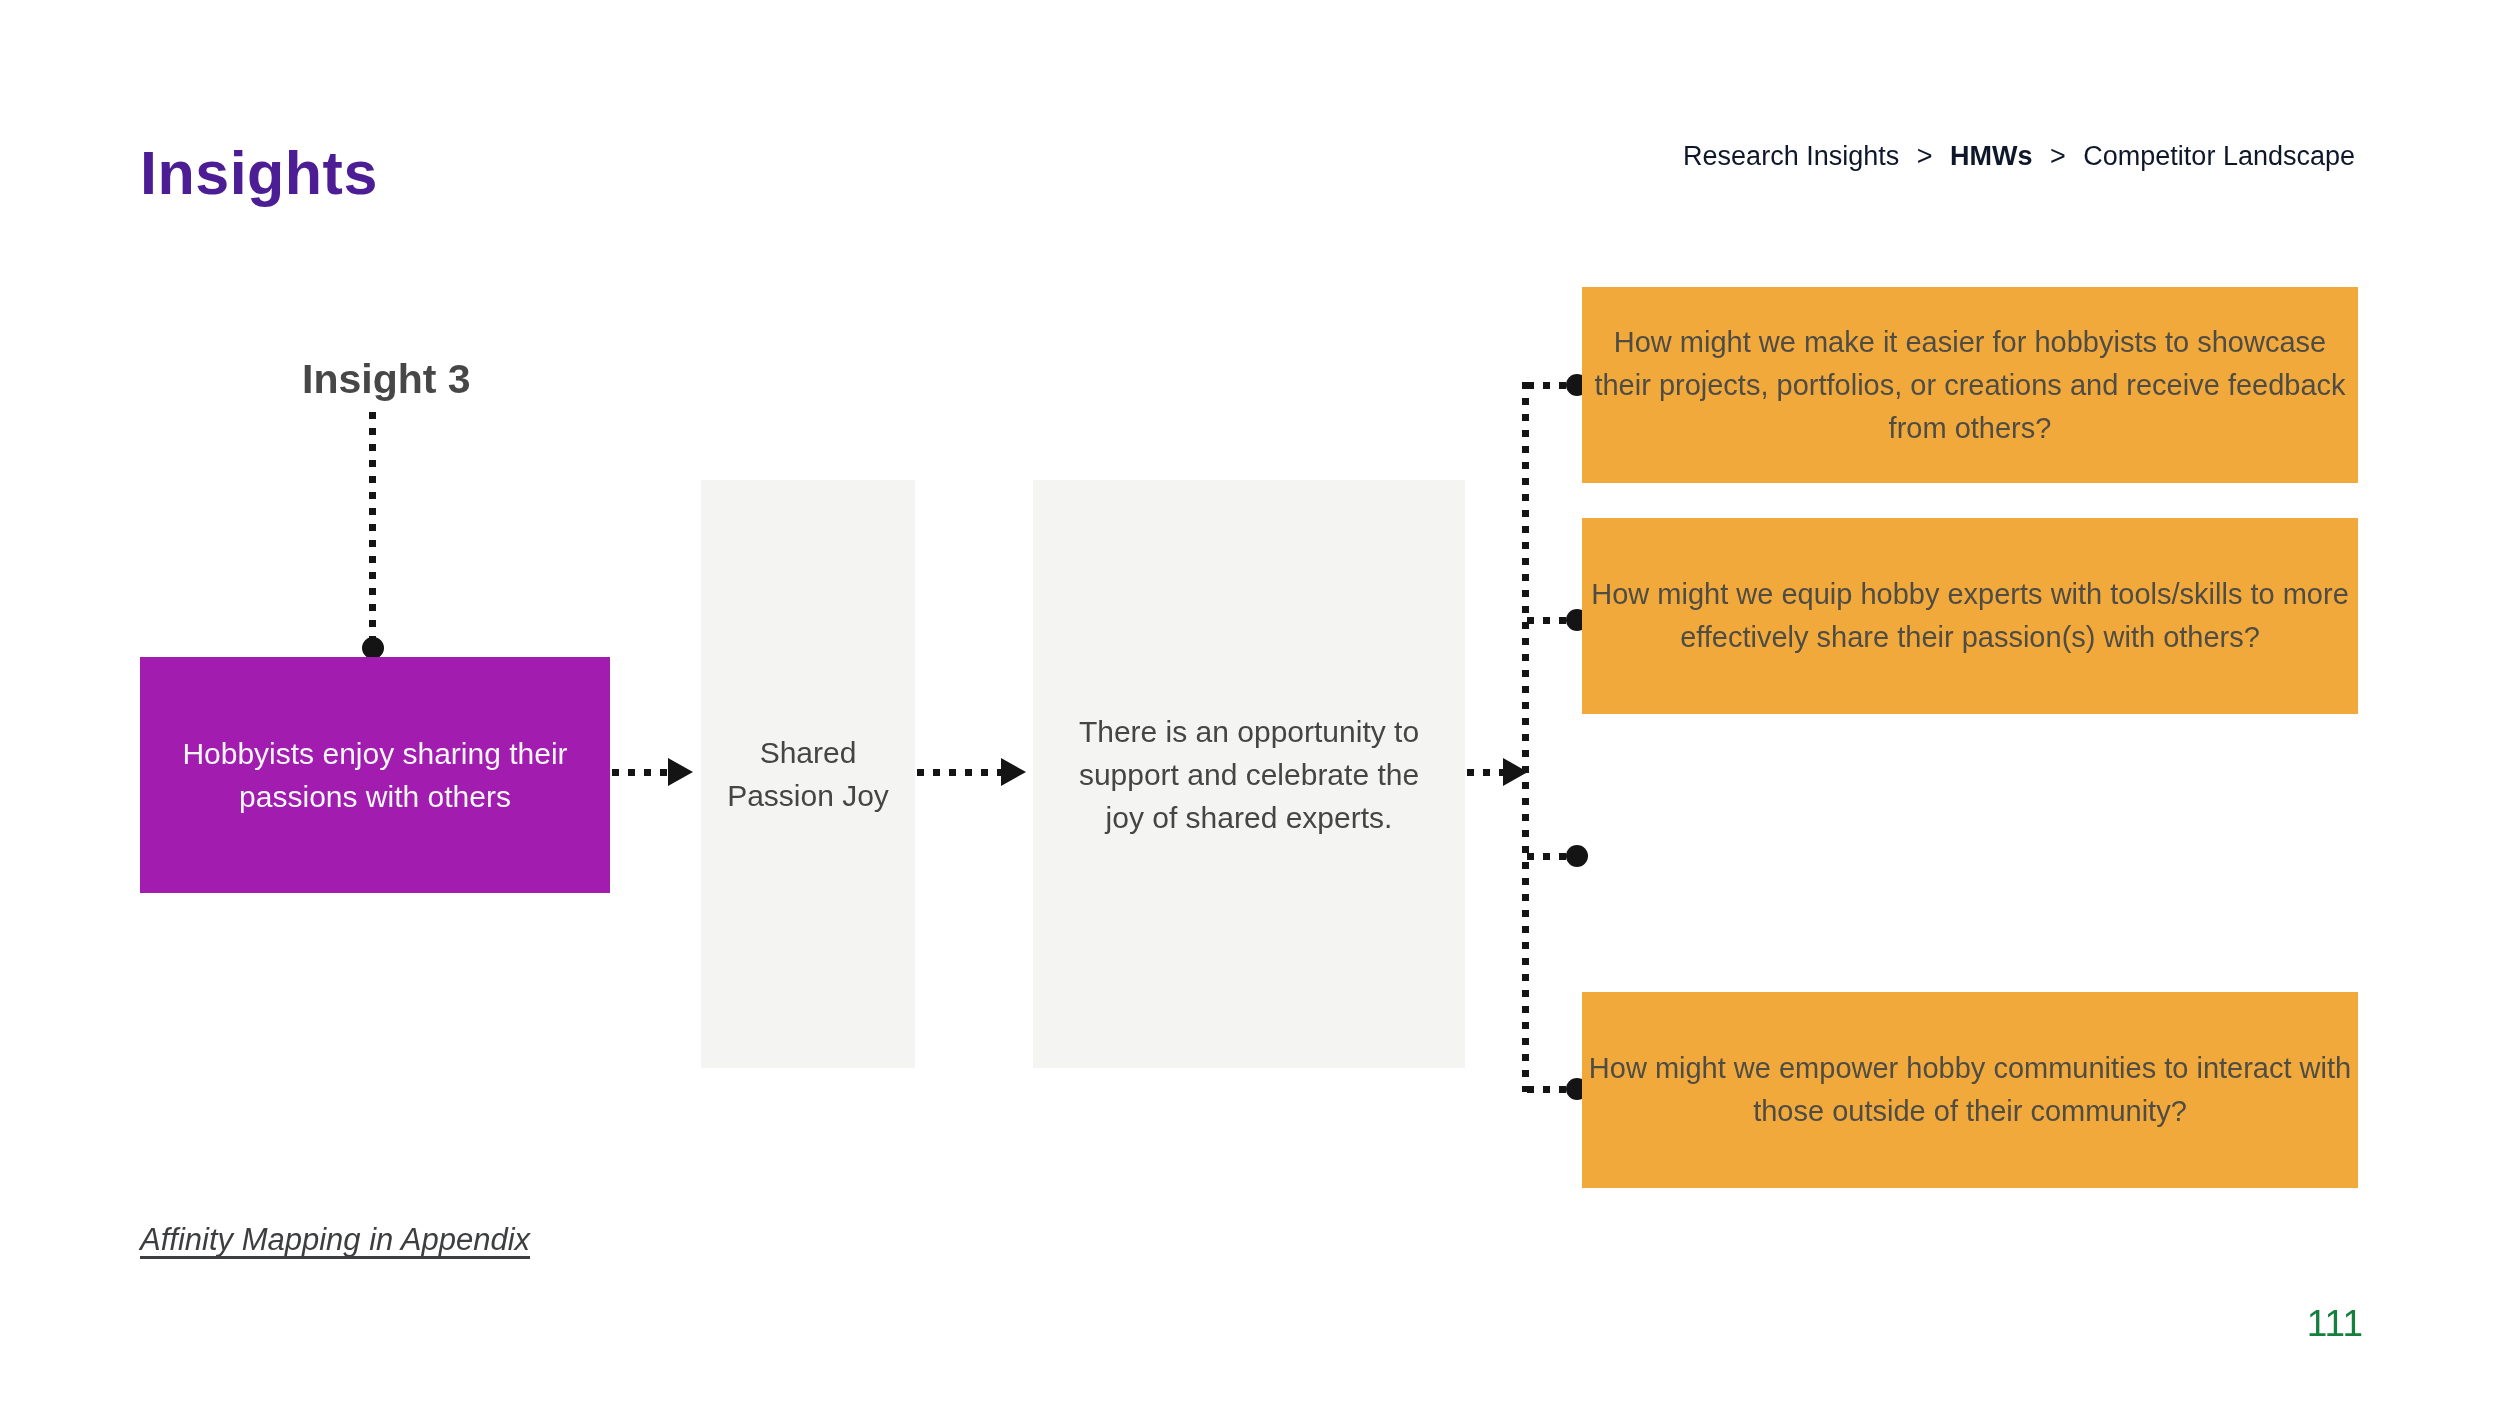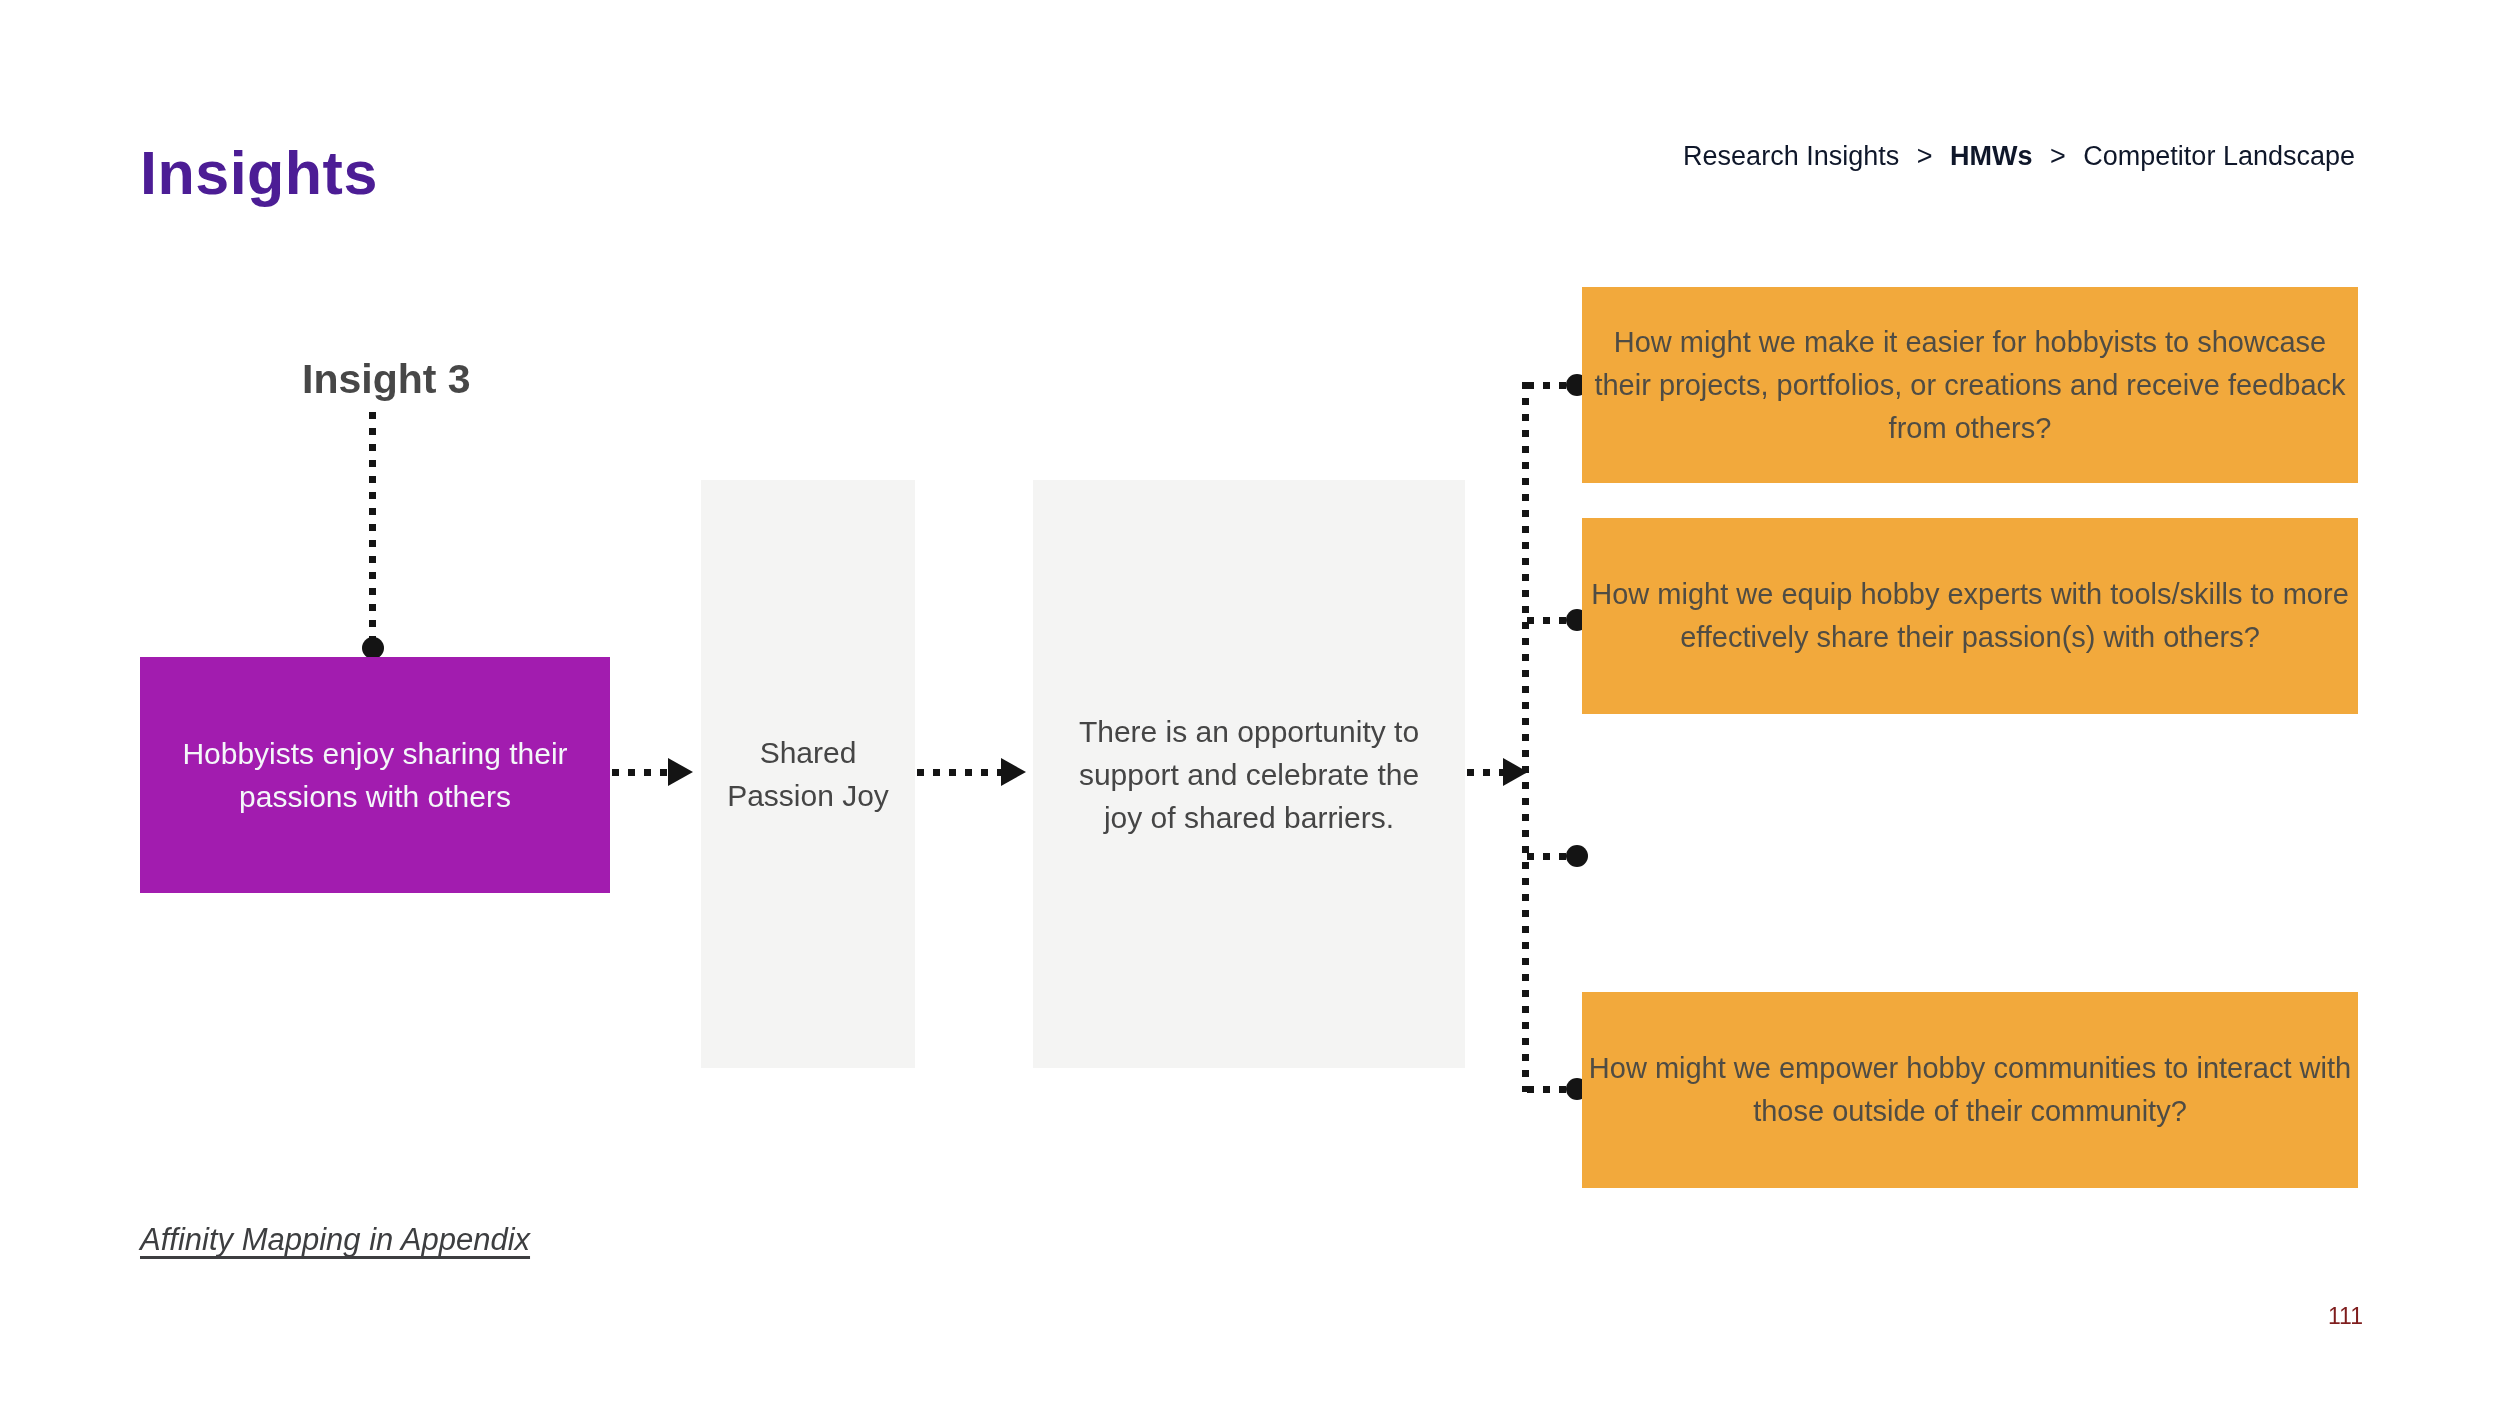--- a/index.html
+++ b/index.html
@@ -85,21 +85,21 @@
   .bd1 { top:374px; } .bd2 { top:609px; } .bd3 { top:845px; } .bd4 { top:1078px; }
 
   
   .footer-link {
     position:absolute; left:140px; top:1222px;
     font-size:31px; font-style:italic; color:#3d3e40;
     text-decoration:underline; text-underline-offset:6px; cursor:pointer;
   }
   .page-number {
     position:absolute; right:137px; top:1303px;
-    font-size:23px; color:#7f1d1d;margin-left:16px;
+    font-size:37px; color:#15803d;margin-left:16px;
   }
 </style>
 </head>
 <body>
 
 <div class="slide">
 
   <div class="title">Insights</div>
 
   <div class="breadcrumb">
@@ -117,21 +117,21 @@
   <div class="box box-blue">Hobbyists enjoy sharing their passions with others</div>
 
   <div class="dotted-h a1-line"></div>
   <div class="arrow-head a1-head"></div>
 
   <div class="box box-gray box-theme">Shared Passion Joy</div>
 
   <div class="dotted-h a2-line"></div>
   <div class="arrow-head a2-head"></div>
 
-  <div class="box box-gray box-opportunity">There is an opportunity to support and celebrate the joy of shared barriers.</div>
+  <div class="box box-gray box-opportunity">There is an opportunity to support and celebrate the joy of shared experts.</div>
 
   <div class="dotted-h a3-line"></div>
   <div class="arrow-head a3-head"></div>
 
   <div class="dotted-v tree-trunk"></div>
 
   <div class="dotted-h branch-line b1"></div>
   <div class="dot branch-dot bd1"></div>
   <div class="dotted-h branch-line b2"></div>
   <div class="dot branch-dot bd2"></div>

